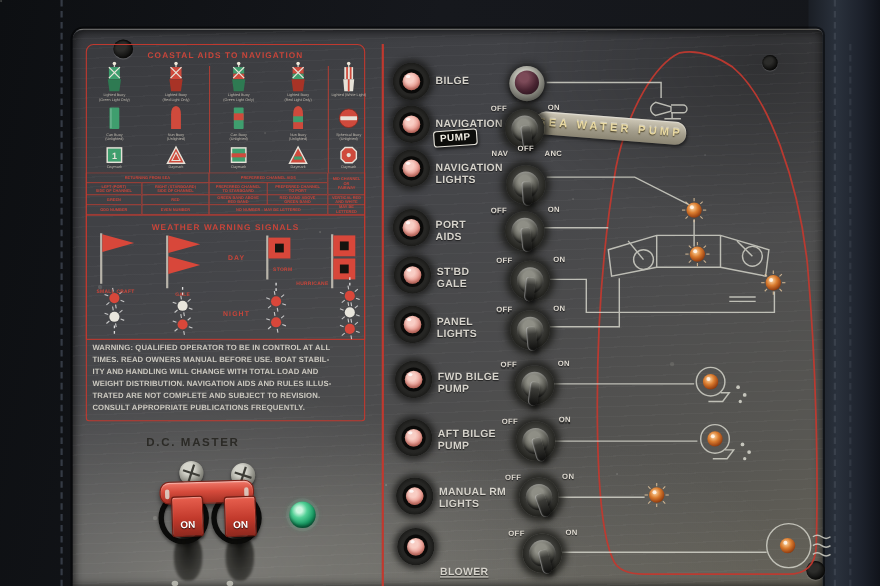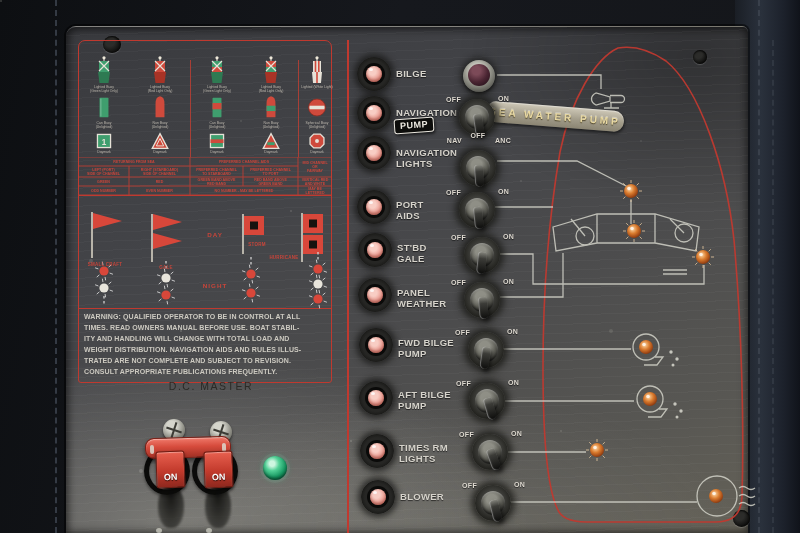--- a/index.html
+++ b/index.html
@@ -75,22 +75,22 @@
     box-shadow:1px 2px 3px rgba(0,0,0,.5), inset 0 1px 1px rgba(255,255,255,.4);}
   
   .sec-title{position:absolute;font-weight:bold;text-align:center;letter-spacing:1px;font-size:7.5px;}
   .warn-text{position:absolute;left:84px;top:311px;width:246px;color:#ccc9c0;font-size:7px;
     font-weight:bold;line-height:11px;white-space:pre-line;letter-spacing:.1px;}
   .aid-cell{position:absolute;display:flex;justify-content:center;align-items:flex-end;}
   .tbl-cell{position:absolute;display:flex;align-items:center;justify-content:center;text-align:center;
     border:1px solid rgba(195,62,50,.85);color:#c8453a;font-weight:bold;font-size:7.2px;
     line-height:7.8px;white-space:pre-line;}
   
-  .dc-label{position:absolute;left:133px;top:380px;width:120px;text-align:right;color:#2b2a26;
-    font-weight:normal;font-size:10.5px;letter-spacing:1.5px;}
+  .dc-label{position:absolute;left:133px;top:396px;width:120px;text-align:left;color:#2b2a26;
+    font-weight:bold;font-size:10.5px;letter-spacing:1.5px;}
   .dc-screw{position:absolute;width:22px;height:22px;border-radius:50%;
     background:radial-gradient(circle at 40% 32%, #d5d5cc 0 25%, #8f8f86 60%, #55554e 95%);
     box-shadow:0 2px 3px rgba(0,0,0,.55);}
   .dc-screw::before,.dc-screw::after{content:"";position:absolute;background:#3c3c36;}
   .dc-screw::before{left:10px;top:3px;width:2px;height:16px;transform:rotate(18deg);}
   .dc-screw::after{left:3px;top:10px;width:16px;height:2px;transform:rotate(18deg);}
   .guard{position:absolute;width:46px;height:48px;border-radius:50%;border:5px solid #0b0b0a;
     box-shadow:0 2px 3px rgba(0,0,0,.4), inset 0 1px 2px rgba(0,0,0,.5);}
   .dc-bar{position:absolute;left:145px;top:437px;width:86px;height:21px;border-radius:9px;transform:rotate(-1.5deg);
     background:linear-gradient(180deg,#f0796a 0%,#d64b3c 45%,#a33024 100%);
@@ -121,20 +121,21 @@
   <div class="abs stitch" style="left:772px;top:40px;height:493px;opacity:.5;"></div>
 
   <div class="abs panel"></div>
   <div class="abs dust"></div>
 
   <div class="abs screw" style="left:103px;top:36px;width:18px;height:17px;"></div>
   <div class="abs screw" style="left:693px;top:50px;width:14px;height:14px;"></div>
   <div class="abs screw" style="left:733px;top:510px;width:17px;height:17px;"></div>
 
   <div class="abs redbox" style="left:78px;top:40px;width:254px;height:343px;border-radius:7px 7px 3px 3px;"></div>
+  <div class="sec-title red-text" style="left:78px;top:46px;width:254px;">COASTAL AIDS TO NAVIGATION</div>
   <div class="abs" style="left:190px;top:60px;width:1px;height:97px;background:rgba(195,62,50,.8);"></div>
   <div class="abs" style="left:298px;top:60px;width:1px;height:97px;background:rgba(195,62,50,.8);"></div>
   <div id="buoy-grid">
       <div class="aid-cell" style="position: absolute; left: 90px; top: 56px; width: 28px; height: 28px;">
         <svg viewBox="0 0 22 28" width="24" height="28">
           <line x1="11" y1="1" x2="11" y2="5" stroke="#cfcac0" stroke-width="1.2"></line>
           <circle cx="11" cy="1.8" r="1.6" fill="#efe9da"></circle>
           <rect x="6" y="5" width="10" height="11" fill="#3f9e6e"></rect>
           <path d="M6,5 L16,15 M16,5 L6,15" stroke="#e6e2d8" stroke-width="1.2" fill="none"></path>
           <path d="M5,16 h12 l-1.5,11 h-9 Z" fill="#2e7a52"></path>
@@ -319,20 +320,21 @@
         <div class="tbl-cell" style="left: 440px; top: 40px; width: 68px; height: 18px;">VERTICAL RED
 AND WHITE</div>
         <div class="tbl-cell" style="left: 0px; top: 58px; width: 102px; height: 18px;">ODD NUMBER</div>
         <div class="tbl-cell" style="left: 102px; top: 58px; width: 122px; height: 18px;">EVEN NUMBER</div>
         <div class="tbl-cell" style="left: 224px; top: 58px; width: 216px; height: 18px;">NO NUMBER - MAY BE LETTERED</div>
         <div class="tbl-cell" style="left: 440px; top: 58px; width: 68px; height: 18px;">MAY BE LETTERED</div>
       </div>
     </div>
 
   <div class="abs redbox" style="left:78px;top:195px;width:254px;height:114px;"></div>
+  <div class="sec-title red-text" style="left:78px;top:202px;width:254px;">WEATHER WARNING SIGNALS</div>
   <svg id="weather-svg" class="abs" style="left:78px;top:196px;" width="254" height="113">
       <line x1="14" y1="16" x2="14" y2="62" stroke="#b8b4aa" stroke-width="2"></line>
       <polygon points="15,17 44,25 15,33" fill="#d8473a"></polygon>
       <line x1="31.63815572471545" y1="77.05212085995402" x2="34.92707989746613" y2="78.24919136159386" stroke="#ddd" stroke-width="1" opacity="0.85"></line>
       <line x1="27.041889066001584" y1="80.90884651807325" x2="27.649657687835838" y2="84.35567365361598" stroke="#ddd" stroke-width="1" opacity="0.85"></line>
       <line x1="21.403733341286134" y1="78.85672565811923" x2="18.722577790369712" y2="81.10648229202212" stroke="#ddd" stroke-width="1" opacity="0.85"></line>
       <line x1="20.36184427528455" y1="72.94787914004598" x2="17.07292010253387" y2="71.75080863840614" stroke="#ddd" stroke-width="1" opacity="0.85"></line>
       <line x1="24.95811093399842" y1="69.09115348192675" x2="24.350342312164162" y2="65.64432634638402" stroke="#ddd" stroke-width="1" opacity="0.85"></line>
       <line x1="30.596266658713866" y1="71.14327434188077" x2="33.27742220963029" y2="68.89351770797788" stroke="#ddd" stroke-width="1" opacity="0.85"></line>
       <circle cx="26" cy="75" r="4.6" fill="#d8473a"></circle>
@@ -628,21 +630,21 @@
         <div class="bat" style="transform:rotate(6deg);transform-origin:50% 2px;"></div>
       </div>
       <div class="pos-label" style="left: 434px; top: 234px; width: 32px; text-align: right;">OFF</div>
       <div class="pos-label" style="left: 503px; top: 233px; width: 32px; text-align: left;">ON</div>
       <div class="ind-light" style="position: absolute; left: 358px; top: 278px;">
         <div class="ring"></div>
         <div class="lens"></div>
         <div class="glint"></div>
       </div>
       <div class="cir-label" style="left: 397px; top: 288px;">PANEL
-WEATHER</div>
+LIGHTS</div>
       <div class="toggle" style="position: absolute; left: 464px; top: 282px;">
         <div class="bezel"></div>
         <div class="bat" style="transform:rotate(-5deg);transform-origin:50% 2px;"></div>
       </div>
       <div class="pos-label" style="left: 434px; top: 279px; width: 32px; text-align: right;">OFF</div>
       <div class="pos-label" style="left: 503px; top: 278px; width: 32px; text-align: left;">ON</div>
       <div class="ind-light" style="position: absolute; left: 359px; top: 328px;">
         <div class="ring"></div>
         <div class="lens"></div>
         <div class="glint"></div>
@@ -666,34 +668,34 @@
         <div class="bezel"></div>
         <div class="bat" style="transform:rotate(-16deg);transform-origin:50% 2px;"></div>
       </div>
       <div class="pos-label" style="left: 439px; top: 380px; width: 32px; text-align: right;">OFF</div>
       <div class="pos-label" style="left: 508px; top: 379px; width: 32px; text-align: left;">ON</div>
       <div class="ind-light" style="position: absolute; left: 360px; top: 434px;">
         <div class="ring"></div>
         <div class="lens"></div>
         <div class="glint"></div>
       </div>
-      <div class="cir-label" style="left: 399px; top: 443px;">TIMES RM
+      <div class="cir-label" style="left: 399px; top: 443px;">MANUAL RM
 LIGHTS</div>
       <div class="toggle" style="position: absolute; left: 472px; top: 434px;">
         <div class="bezel"></div>
         <div class="bat" style="transform:rotate(-20deg);transform-origin:50% 2px;"></div>
       </div>
       <div class="pos-label" style="left: 442px; top: 431px; width: 32px; text-align: right;">OFF</div>
       <div class="pos-label" style="left: 511px; top: 430px; width: 32px; text-align: left;">ON</div>
       <div class="ind-light" style="position: absolute; left: 361px; top: 480px;">
         <div class="ring"></div>
         <div class="lens"></div>
         <div class="glint"></div>
       </div>
-      <div class="cir-label" style="left: 400px; top: 492px;">BLOWER</div>
+      <div class="cir-label" style="left: 400px; top: 516px; text-decoration: underline;">BLOWER</div>
       <div class="toggle" style="position: absolute; left: 475px; top: 485px;">
         <div class="bezel"></div>
         <div class="bat" style="transform:rotate(-14deg);transform-origin:50% 2px;"></div>
       </div>
       <div class="pos-label" style="left: 445px; top: 482px; width: 32px; text-align: right;">OFF</div>
       <div class="pos-label" style="left: 514px; top: 481px; width: 32px; text-align: left;">ON</div>
     </div>
 </div>
 
 </body></html>

